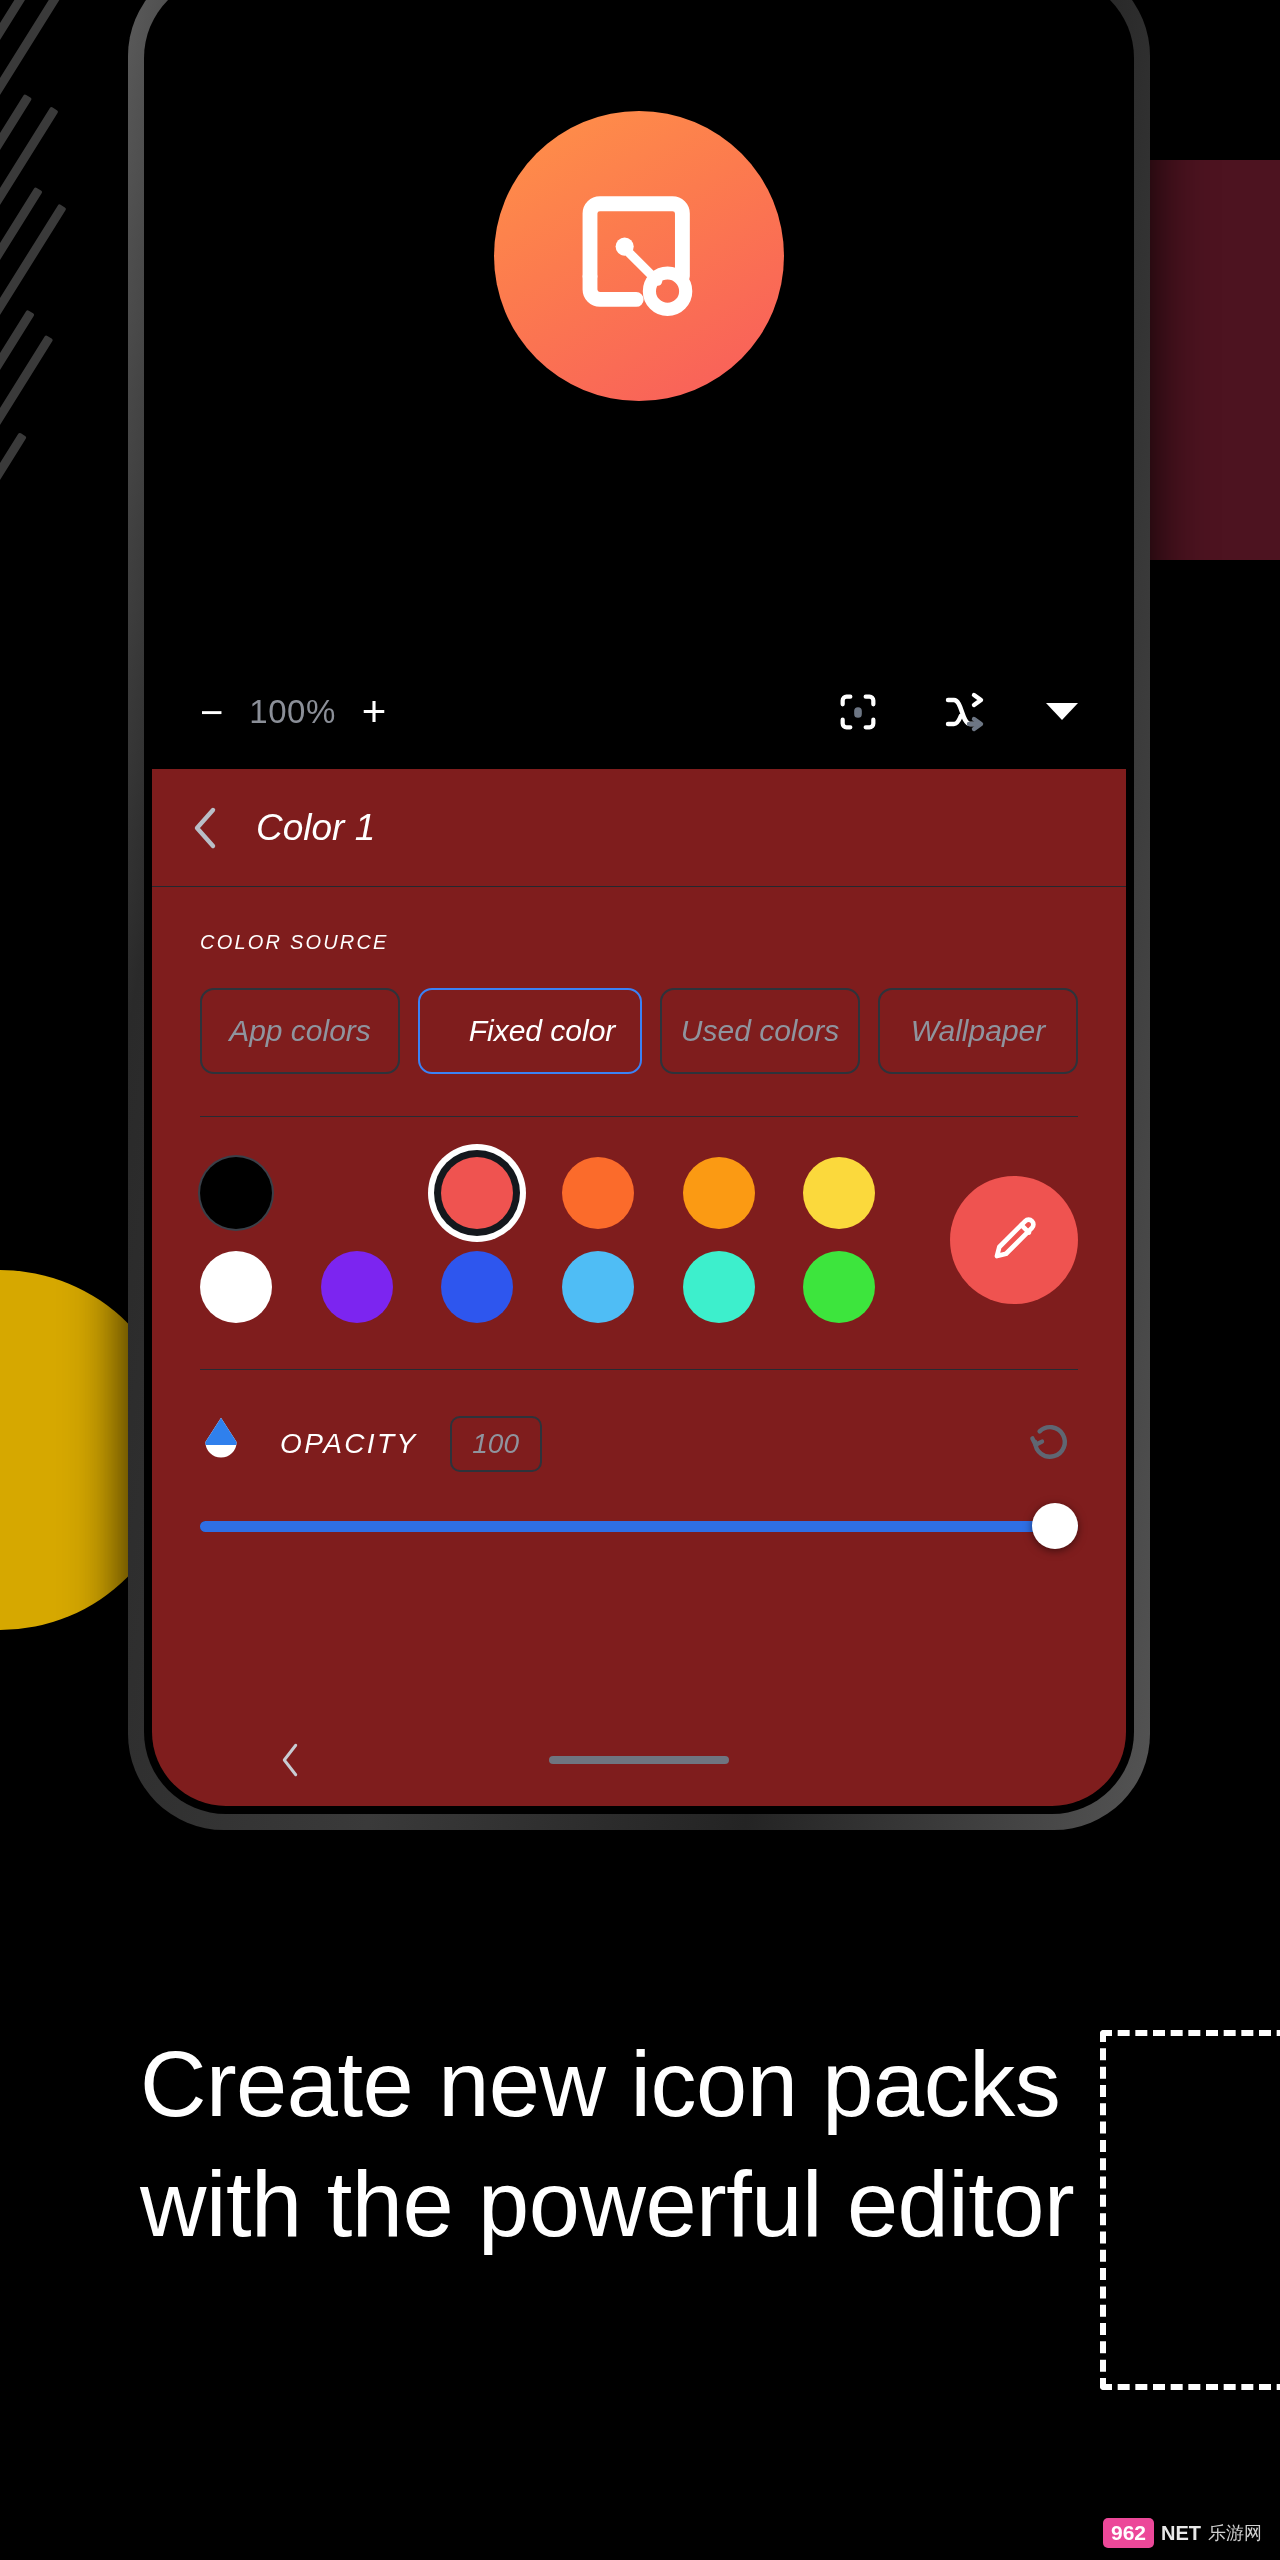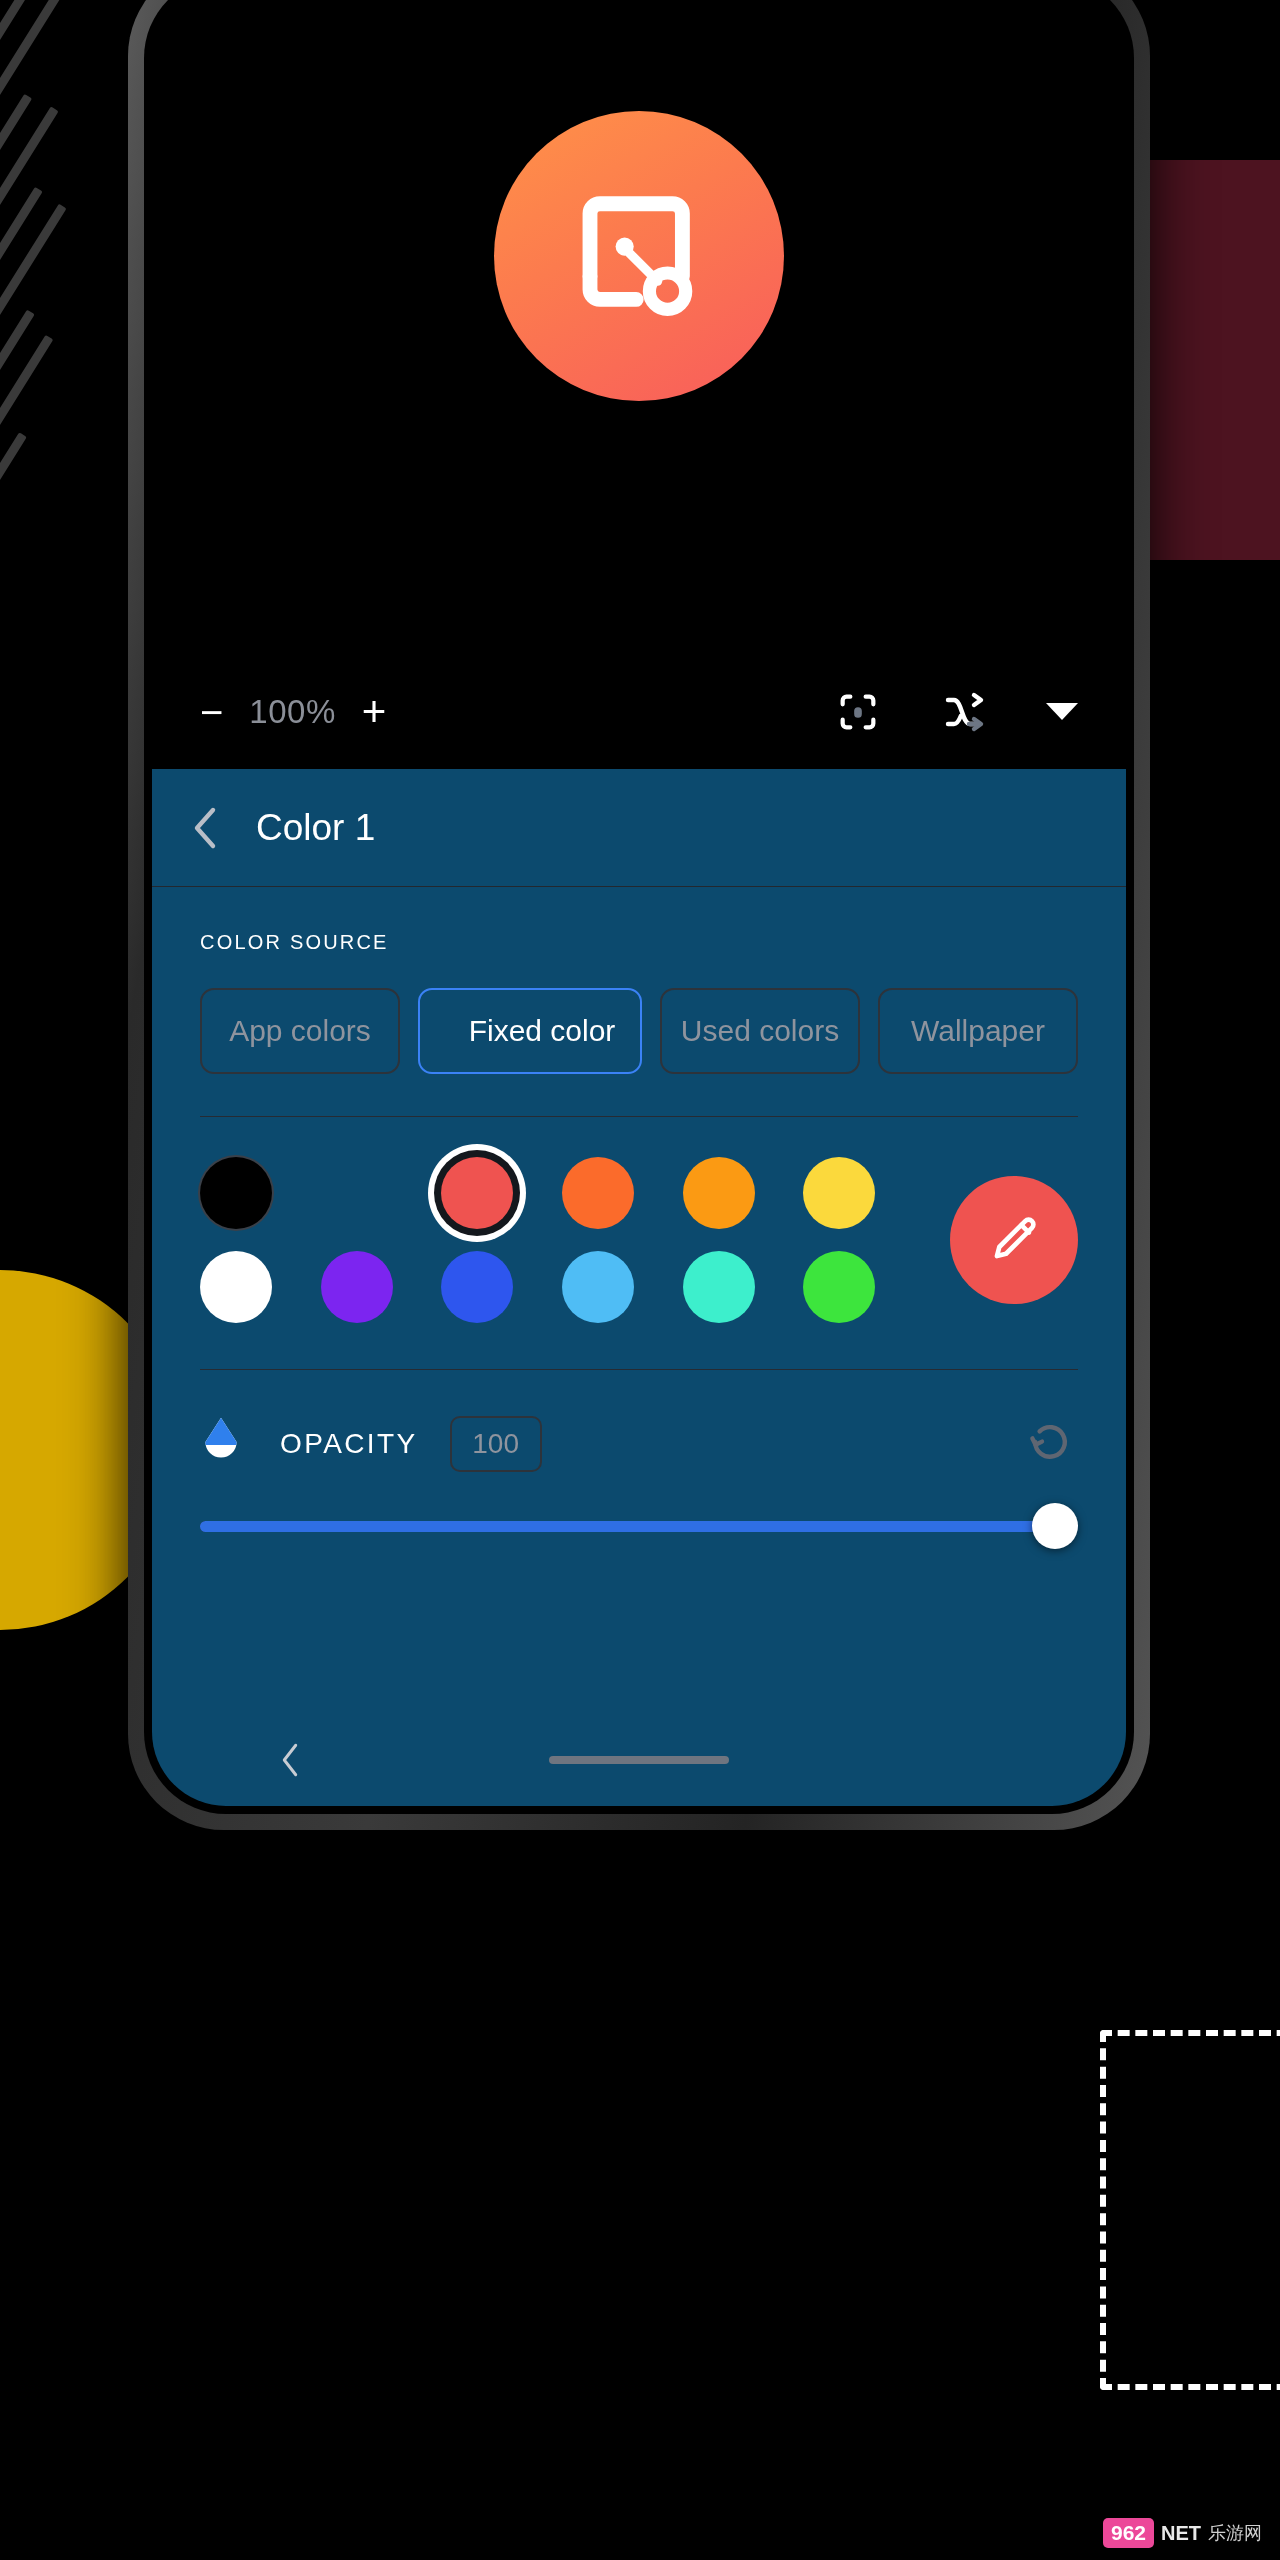--- a/index.html
+++ b/index.html
@@ -72,21 +72,21 @@
   .zoom-minus { font-size:40px; }
   .zoom-value { color:#8b8f98; font-size:33px; letter-spacing:.5px;text-align:right; }
   .canvas-tools { margin-left:auto; display:flex; align-items:center; gap:58px; }
   .tool-ico { width:48px; height:48px; display:flex; align-items:center; justify-content:center; cursor:pointer; }
   .caret-down {
     width:0; height:0; border-left:16px solid transparent; border-right:16px solid transparent;
     border-top:17px solid #ffffff; cursor:pointer;
   }
 
   
-  .panel { flex:1; background:#0c4a6e; display:flex; flex-direction:column; }
+  .panel { flex:1; background:#7f1d1d; display:flex; flex-direction:column;font-style:italic; }
   .panel-header {
     height:118px; display:flex; align-items:center; padding:0 40px; gap:38px;
     border-bottom:1px solid #23282f;
   }
   .back-chevron { width:26px; height:44px; cursor:pointer; }
   .panel-title { color:#fff; font-size:37px; font-weight:400; }
 
   .panel-body { padding:44px 48px 0 48px; }
   .section-label {
     color:#fff; font-size:20px; letter-spacing:2.2px; font-weight:400; margin-bottom:34px;
@@ -318,20 +318,21 @@
             </svg>
           </span>
           <span class="nav-pill"></span>
         </div>
       </div>
 
     </div>
    </div>
   </div>
 
+  <div class="caption">Create new icon packs with the powerful editor</div>
 
   <div class="watermark">
     <span class="wm-badge">962</span>
     <span class="wm-net">NET</span>
     <span class="wm-cn">乐游网</span>
   </div>
 
 </div>
 
 </body></html>

